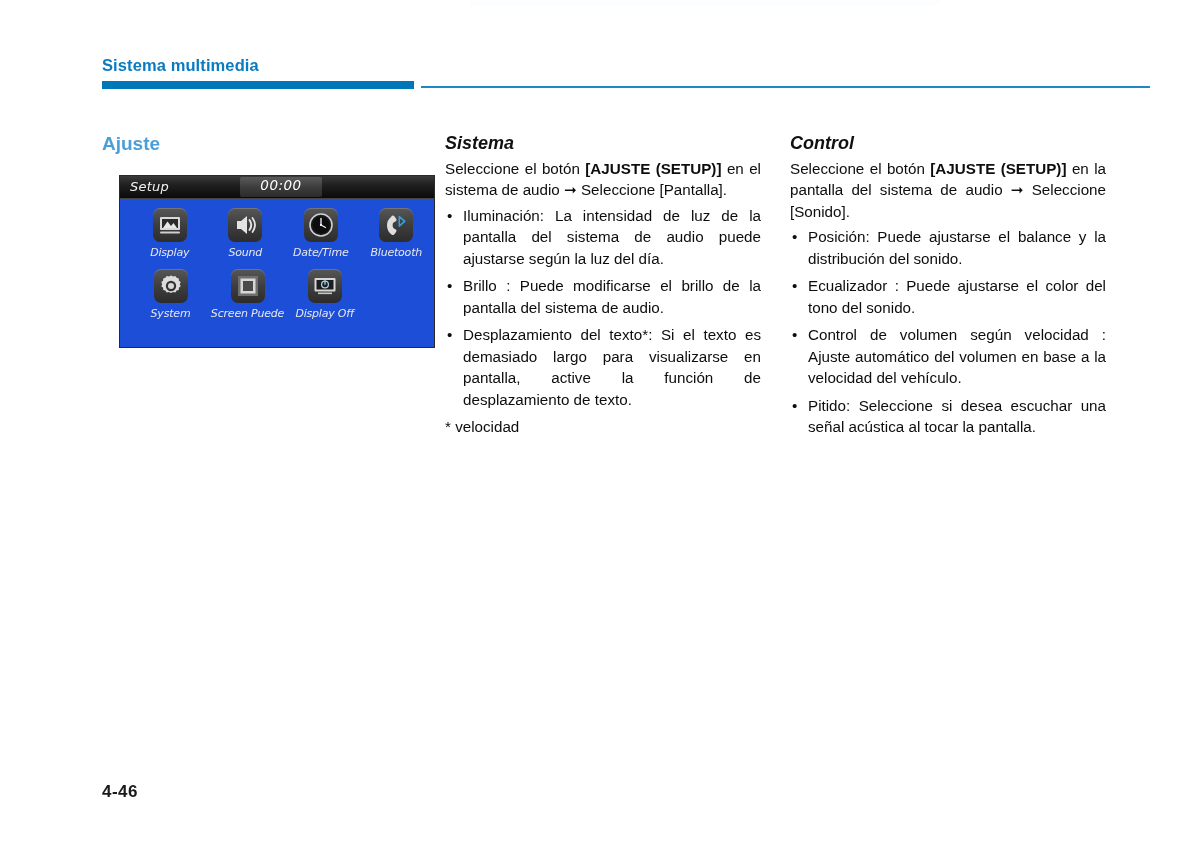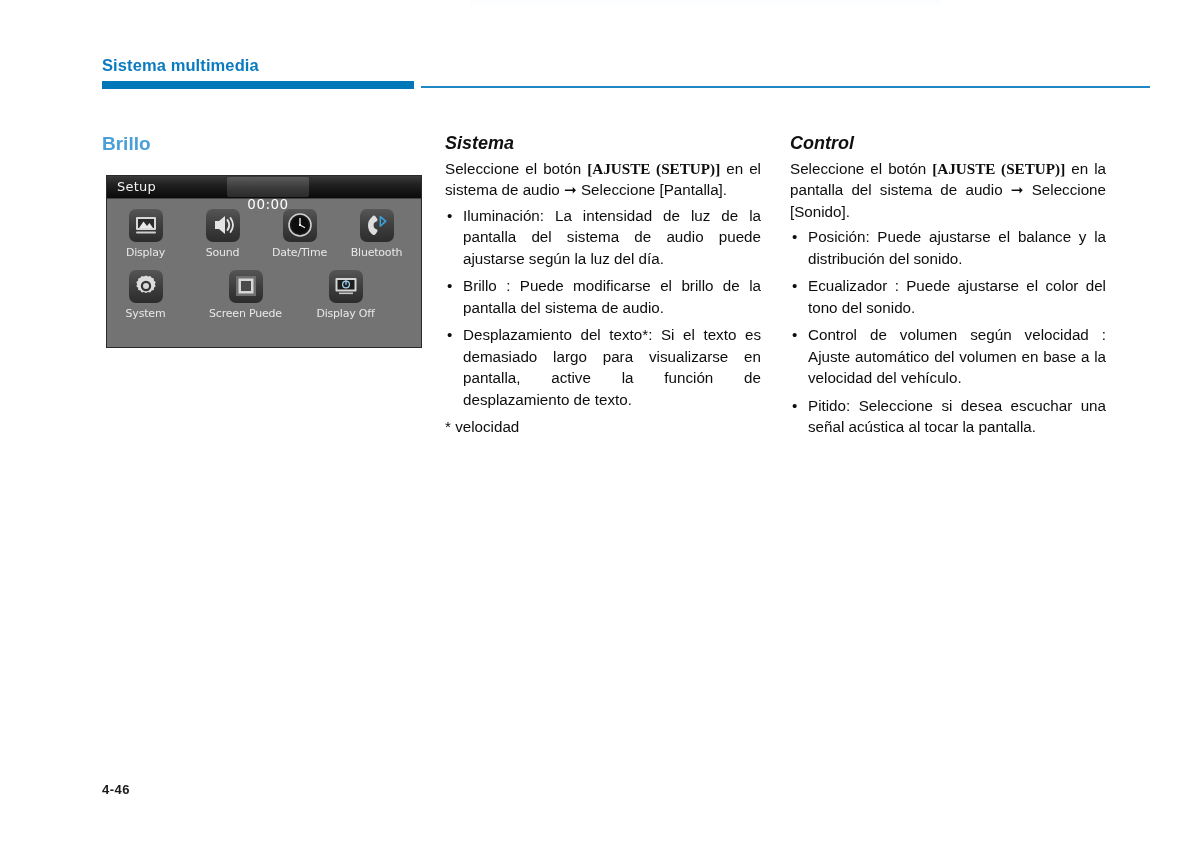--- a/index.html
+++ b/index.html
@@ -97,21 +97,21 @@
   
   .para {
     font-size: 15.2px;
     line-height: 21.5px;
     text-align: justify;
     margin: 0;
     color: #0d0d0d;
     -webkit-hyphens: none;
     hyphens: none;
   }
-  .para b { font-weight: bold; font-family: Liberation Serif, serif; }
+  .para b { font-weight: bold; }
 
   .note {
     font-size: 15.2px;
     line-height: 21.5px;
     margin: 6px 0 0 0;
     color: #0d0d0d;
   }
 
   
   .bullets {
@@ -135,25 +135,26 @@
     top: 0;
     font-size: 15.2px;
     line-height: 21.5px;
   }
 
   
   .device-shot {
     position: relative;
     width: 316px;
     height: 173px;
-    margin: 19px 0 10px 4px;
-    background: #737373;
+    margin: 19px 0 10px 17px;
+    background: #1d4ed8;
     border: 1px solid #2a2a2a;
     box-sizing: border-box;
     overflow: hidden;
+    font-style: italic;
   }
   .device-titlebar {
     position: absolute;
     left: 0; top: 0;
     width: 100%;
     height: 23px;
     background: linear-gradient(to bottom, #3a3a3a 0%, #202020 40%, #0a0a0a 100%);
     border-bottom: 1px solid #444;
     box-sizing: border-box;
   }
@@ -171,41 +172,42 @@
     left: 120px;
     top: 1px;
     width: 82px;
     height: 20px;
     background: linear-gradient(to bottom, #5a5a5a 0%, #3b3b3b 55%, #2b2b2b 100%);
     border-radius: 2px;
   }
   .device-clock {
     position: absolute;
     left: 0;
-    top: 19px;
+    top: 0;
     width: 82px;
     text-align: center;
     font-size: 13.5px;
     color: #ffffff;
     font-family: "DejaVu Sans", sans-serif;
     letter-spacing: 0.5px;
   }
 
   .icon-grid {
     position: absolute;
     left: 0;
     top: 24px;
     width: 100%;
     height: 149px;
   }
   .icon-row {
     display: flex;
+    padding-left: 12px;
   }
   .icon-row.row1 { margin-top: 8px; }
-  .icon-row.row2 { margin-top: 10px; gap: 23px; }
+  .icon-row.row2 { margin-top: 10px; }
   .icon-cell {
     width: 77px;
     text-align: center;
   }
   .icon-tile {
     width: 34px;
     height: 34px;
     margin: 0 auto;
     border-radius: 7px;
     background: linear-gradient(to bottom, #575757 0%, #3e3e3e 50%, #2c2c2c 100%);
@@ -220,41 +222,41 @@
     font-family: "DejaVu Sans", sans-serif;
     white-space: nowrap;
     letter-spacing: -0.2px;
   }
 
   
   .page-number {
     position: absolute;
     left: 102px;
     top: 782px;
-    font-size: 13px;
+    font-size: 17px;
     font-weight: bold;
     color: #1a1a1a;
     letter-spacing: 0.5px;
   }
 </style>
 </head>
 <body>
 
 <div class="scan-artifact"></div>
 
 <div class="page-header">
   <div class="header-title">Sistema multimedia</div>
   <div class="header-rule-thick"></div>
   <div class="header-rule-thin"></div>
 </div>
 
 <div class="columns">
 
   <div class="col col-left">
-    <h2 class="h-blue">Brillo</h2>
+    <h2 class="h-blue">Ajuste</h2>
 
     <div class="device-shot">
       <div class="device-titlebar">
         <span class="device-title">Setup</span>
         <div class="device-clock-box">
           <span class="device-clock">00:00</span>
         </div>
       </div>
 
       <div class="icon-grid">

